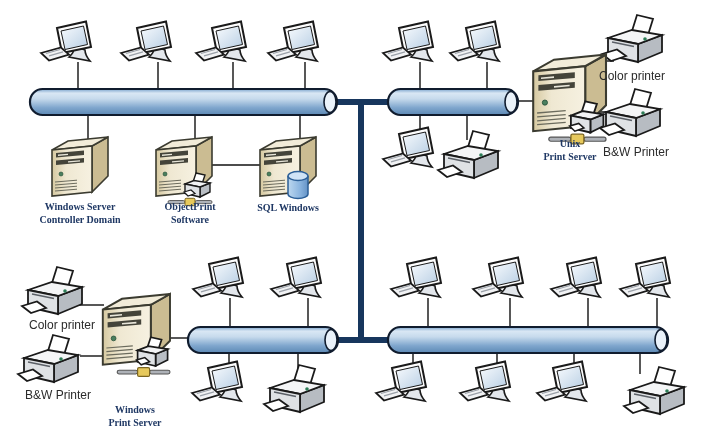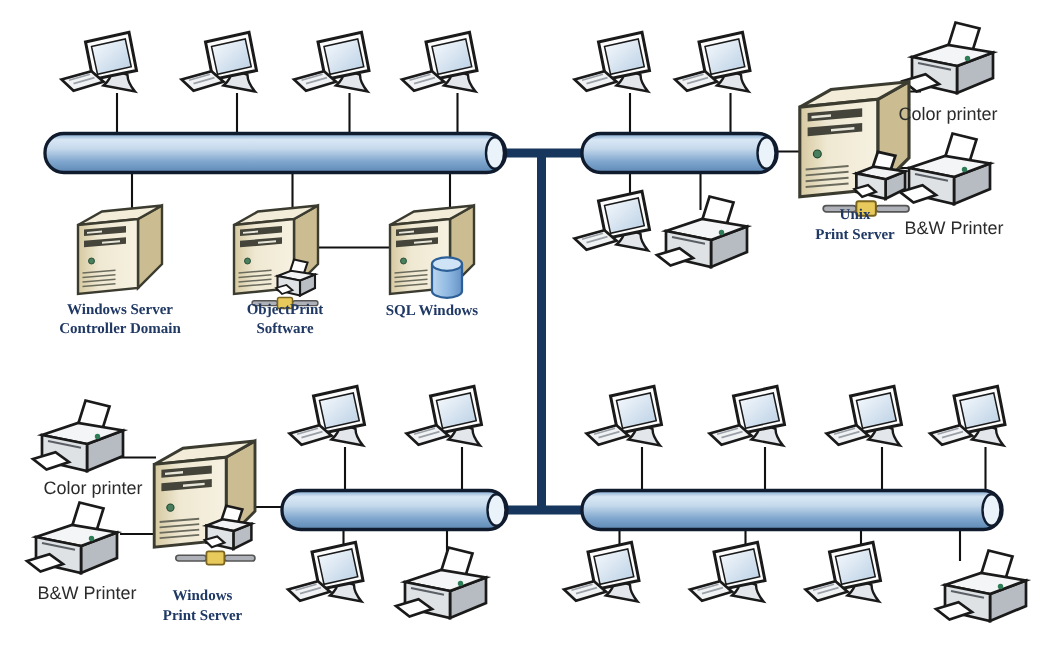--- a/index.html
+++ b/index.html
@@ -210,15 +210,15 @@
 Controller Domain</div>
   <div class="lbl" style="left:190px; top:201px;">ObjectPrint
 Software</div>
   <div class="lbl" style="left:288px; top:202px;">SQL Windows</div>
   <div class="lbl" style="left:570px; top:138px;">Unix
 Print Server</div>
   <div class="plbl" style="left:632px; top:69px;">Color printer</div>
   <div class="plbl" style="left:636px; top:145px;">B&amp;W Printer</div>
   <div class="plbl" style="left:62px;  top:318px;">Color printer</div>
   <div class="plbl" style="left:58px;  top:388px;">B&amp;W Printer</div>
-  <div class="lbl" style="left:135px; top:392px;">Windows
+  <div class="lbl" style="left:135px; top:404px;">Windows
 Print Server</div>
 </div>
 
 </body></html>

